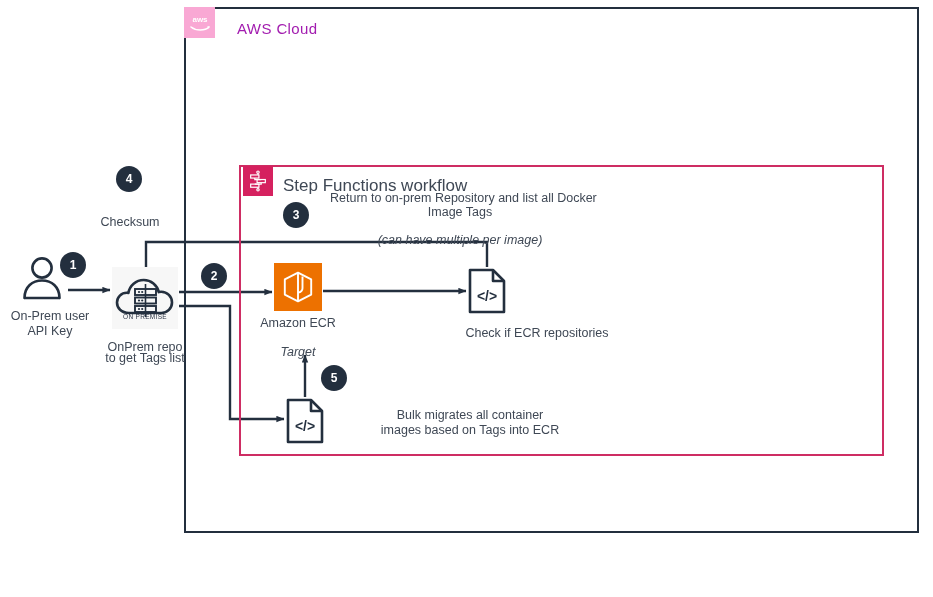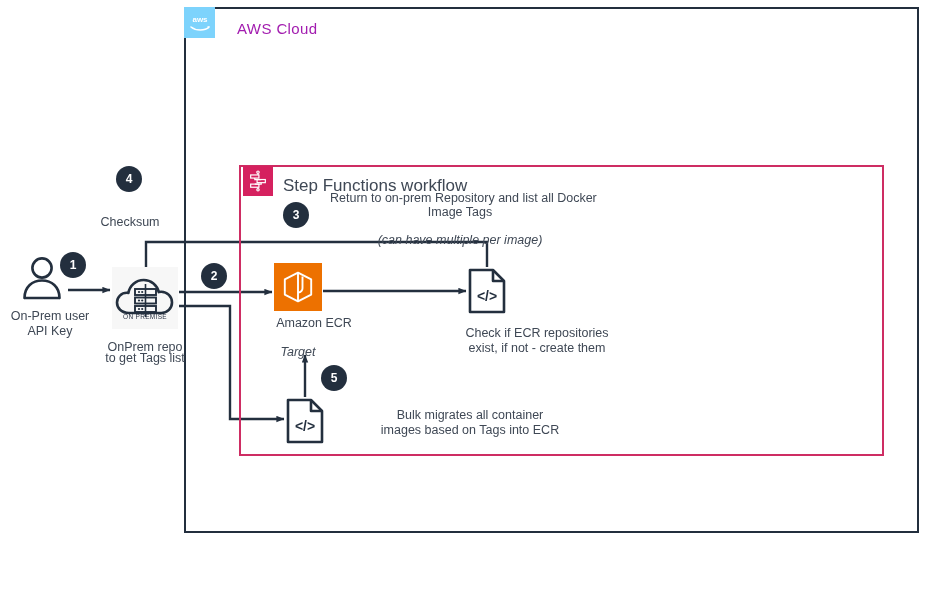--- a/index.html
+++ b/index.html
@@ -11,21 +11,21 @@
   .canvas{position:absolute;left:0;top:0;width:933px;height:597px;}
   svg.layer{position:absolute;left:0;top:0;width:933px;height:597px;pointer-events:none;}
 
   
   .aws-cloud-box{
     position:absolute;left:184px;top:7px;width:735px;height:526px;
     border:2px solid #232F3E;box-sizing:border-box;background:transparent;
   }
   .aws-logo{
     position:absolute;left:184px;top:7px;width:31px;height:31px;
-    background:#7dd3fc;display:flex;align-items:center;justify-content:center;
+    background:#f9a8d4;display:flex;align-items:center;justify-content:center;
   }
   .aws-cloud-label{
     position:absolute;left:237px;top:20px;font-size:15px;color:#a21caf;
     letter-spacing:.4px;white-space:nowrap;
   }
 
   .sfn-box{
     position:absolute;left:239px;top:165px;width:645px;height:291px;
     border:2px solid #CE2D63;box-sizing:border-box;background:transparent;
   }
@@ -49,21 +49,21 @@
     display:flex;align-items:center;justify-content:center;
   }
   .node-code1{position:absolute;left:468px;top:268px;width:38px;height:46px;}
   .node-code2{position:absolute;left:286px;top:398px;width:38px;height:46px;}
 
   
   .lbl{position:absolute;font-size:12.5px;color:#3F4855;text-align:center;line-height:15px;white-space:nowrap;}
   .lbl.italic{font-style:italic;margin-top:14px;}
   .lbl-user{left:0px;top:309px;width:100px;}
   .lbl-onprem{left:89px;top:340px;width:112px;}
-  .lbl-ecr{left:266px;top:316px;width:96px;}
+  .lbl-ecr{left:250px;top:316px;width:96px;}
   .lbl-ecr-sub{left:250px;top:331px;width:96px;}
   .lbl-check{left:70px;top:191px;width:120px;margin-top:24px;}
   .lbl-code1{left:417px;top:326px;width:240px;}
   .lbl-code2{left:350px;top:408px;width:240px;}
   .lbl-return{left:330px;top:191px;width:260px;}
   .lbl-return-sub{left:330px;top:219px;width:260px;}
 
   
   .badge{
     position:absolute;width:26px;height:26px;border-radius:50%;
@@ -182,21 +182,20 @@
   <div class="lbl lbl-ecr-sub italic">Target</div>
 
   <div class="node-code1">
     <svg width="38" height="46" viewBox="0 0 38 46" aria-hidden="true">
       <path d="M2,2 L25,2 L36,13 L36,44 L2,44 z" stroke="#232F3E" stroke-width="2.6" fill="#ffffff" stroke-linejoin="round"></path>
       <path d="M25,2 L25,13 L36,13" stroke="#232F3E" stroke-width="2.6" fill="none" stroke-linejoin="round"></path>
       <text x="19" y="33" font-family="Liberation Sans, sans-serif" font-size="14" font-weight="bold" fill="#232F3E" text-anchor="middle">&lt;/&gt;</text>
     </svg>
   </div>
   <div class="lbl lbl-code1">Check if ECR repositories</div>
-  <div class="lbl" style="left:417px;top:341px;width:240px;">exist, if not - create them</div>
 
   <div class="node-code2">
     <svg width="38" height="46" viewBox="0 0 38 46" aria-hidden="true">
       <path d="M2,2 L25,2 L36,13 L36,44 L2,44 z" stroke="#232F3E" stroke-width="2.6" fill="#ffffff" stroke-linejoin="round"></path>
       <path d="M25,2 L25,13 L36,13" stroke="#232F3E" stroke-width="2.6" fill="none" stroke-linejoin="round"></path>
       <text x="19" y="33" font-family="Liberation Sans, sans-serif" font-size="14" font-weight="bold" fill="#232F3E" text-anchor="middle">&lt;/&gt;</text>
     </svg>
   </div>
   <div class="lbl" style="left:350px;top:423px;width:240px;">images based on Tags into ECR</div>
   <div class="lbl lbl-code2">Bulk migrates all container</div>

